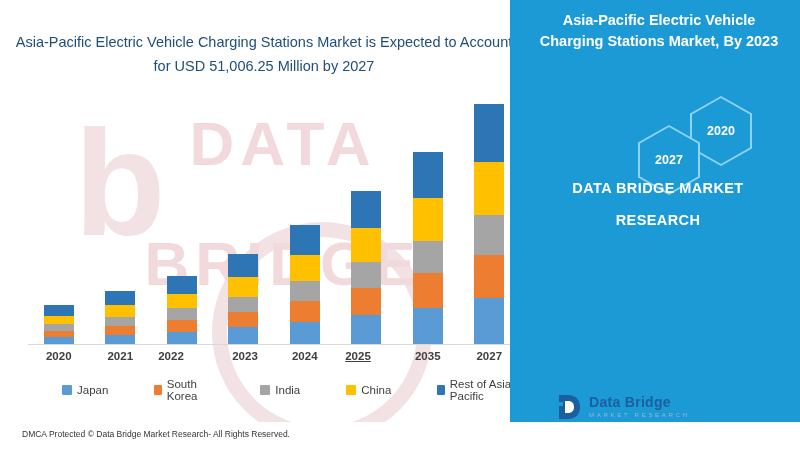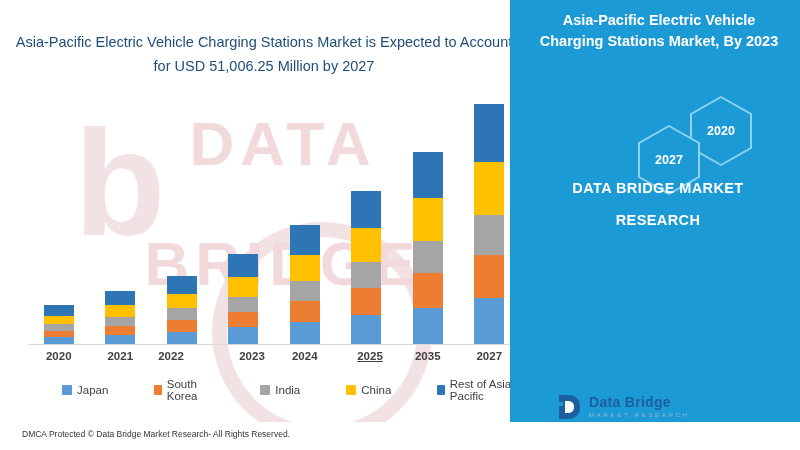--- a/index.html
+++ b/index.html
@@ -393,18 +393,18 @@
     </div>
     <div>
       <div id="brand-name">Data Bridge</div>
       <div id="brand-sub">MARKET RESEARCH</div>
     </div>
   </div>
 
 <div class="x-label" style="left: 28.75px;">2020</div>
     <div class="x-label" style="left: 90.25px;">2021</div>
     <div class="x-label" style="left: 141px;">2022</div>
-    <div class="x-label" style="left: 222px; text-align: center;">2023</div>
+    <div class="x-label" style="left: 215px; text-align: center;">2023</div>
     <div class="x-label" style="left: 274.75px;">2024</div>
-    <div class="x-label" style="left: 340px; text-decoration: underline;">2025</div>
+    <div class="x-label" style="left: 328px; text-decoration: underline;">2025</div>
     <div class="x-label" style="left: 397.75px;">2035</div>
     <div class="x-label" style="left: 459.25px;">2027</div>
   </div>
 
 </body></html>

